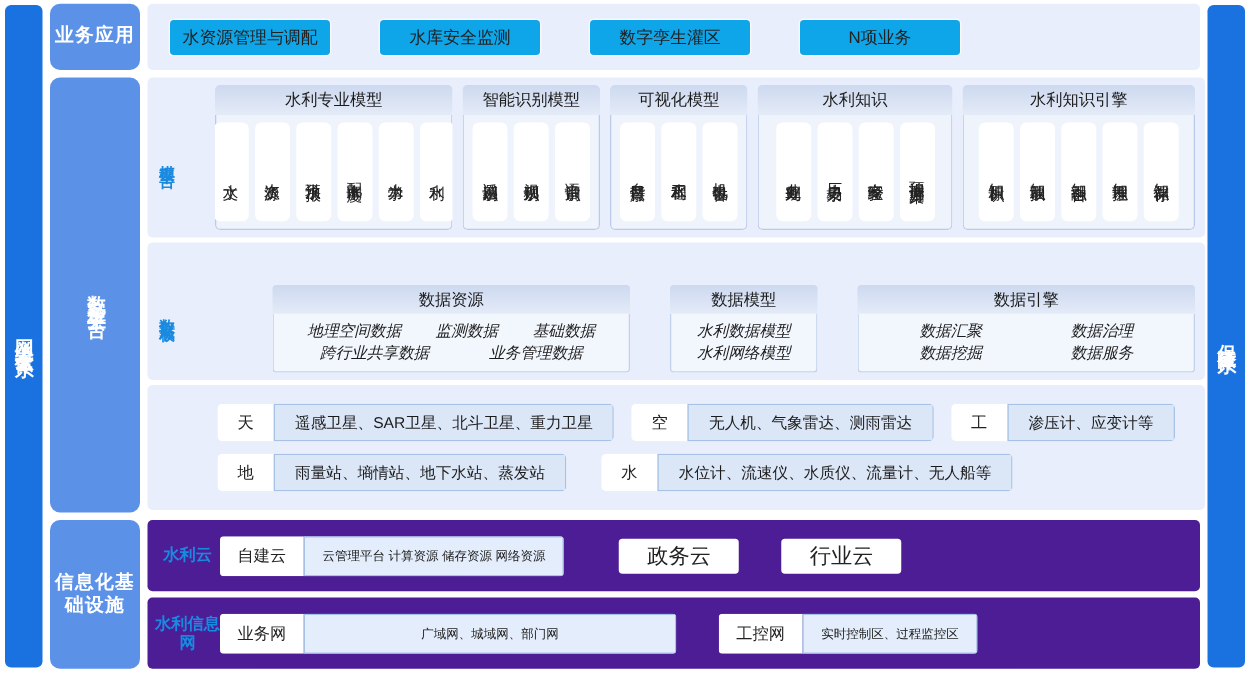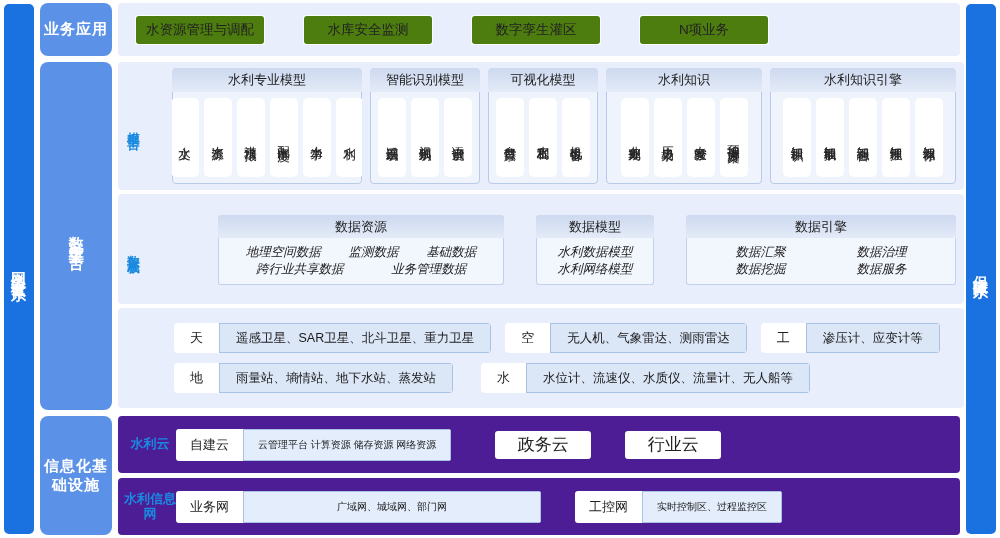--- a/index.html
+++ b/index.html
@@ -47,21 +47,21 @@
   .panel{background:#e8eefb;border-radius:4px;}
 
   
   #row-apps{top:3px;height:53px;}
   #row-apps .band-label{margin:0 6px 0 0;}
   .apps-panel{
     height:100%;display:flex;align-items:center;
     padding:0 18px;box-sizing:border-box;gap:0;
   }
   .app-chip{
-    background:#4d7c0f;border-radius:3px;
+    background:#0ea5e9;border-radius:3px;
     height:28px;min-width:128px;
     display:flex;align-items:center;justify-content:center;
     font-size:13.5px;color:#222;margin-right:40px;
     box-shadow:0 0 0 1px rgba(255,255,255,0.9);
   }
 
   
   #row-twin{top:62px;height:348px;}
   #row-twin .band-label{margin:0 6px 0 0;}
   .twin-body{gap:4px;}
@@ -94,21 +94,21 @@
   }
   .vchip{
     background:#fff;border-radius:5px;
     display:flex;align-items:center;justify-content:center;
     font-size:12.5px;color:#222;padding:4px 2px;min-width:24px;
   }
   .vchip .vtxt{writing-mode:vertical-rl;letter-spacing:1px;line-height:1.12;text-align:center;}
 
   
   #sub-data{height:110px;}
-  .data-groups{gap:10px;align-items:center;padding-top:8px;}
+  .data-groups{gap:10px;align-items:flex-end;padding-top:8px;}
   .dgroup{background:transparent;border-radius:4px;display:flex;flex-direction:column;}
   .dgroup-head{
     height:23px;display:flex;align-items:center;justify-content:center;
     font-size:13px;color:#1b1b1b;
     background:linear-gradient(180deg,#cdd9ef 0%,#e4ebf8 100%);
     border-radius:3px 3px 0 0;
   }
   .dgroup-body{
     flex:1 1 auto;background:#f2f6fd;border:1px solid #c2d2ec;border-top:none;
     border-radius:0 0 3px 3px;padding:6px 20px;box-sizing:border-box;

